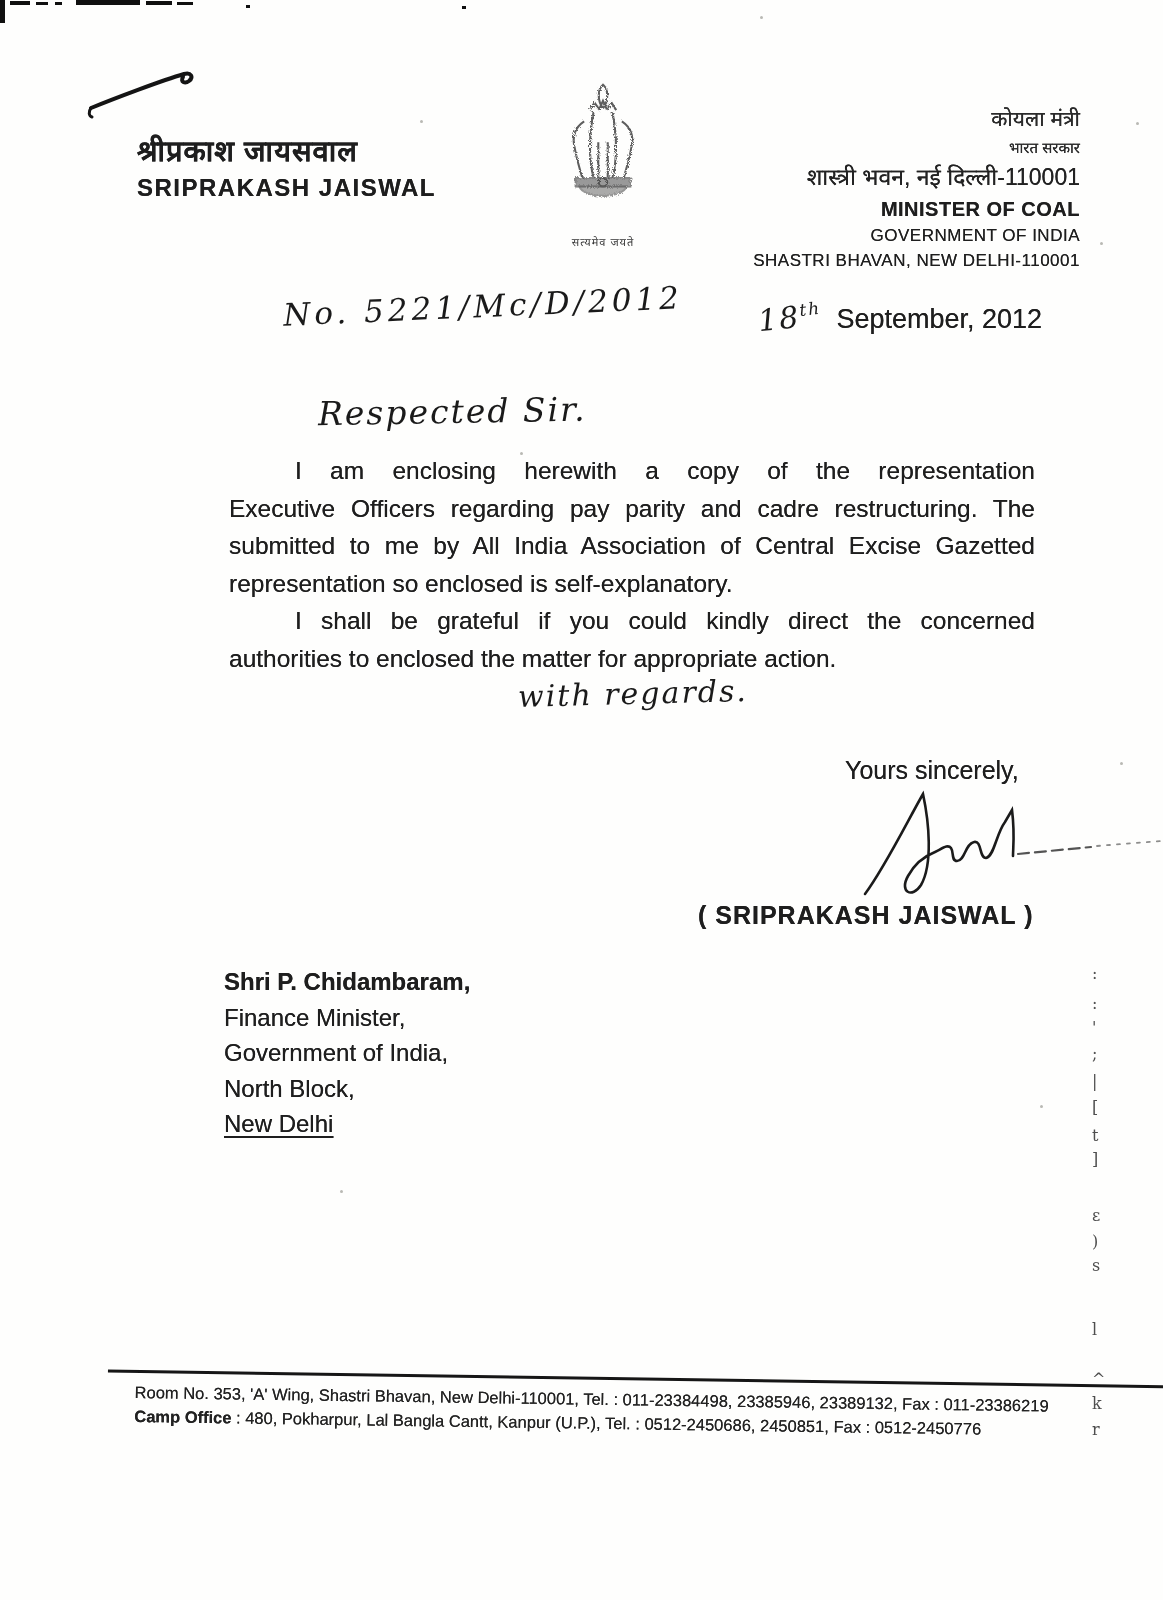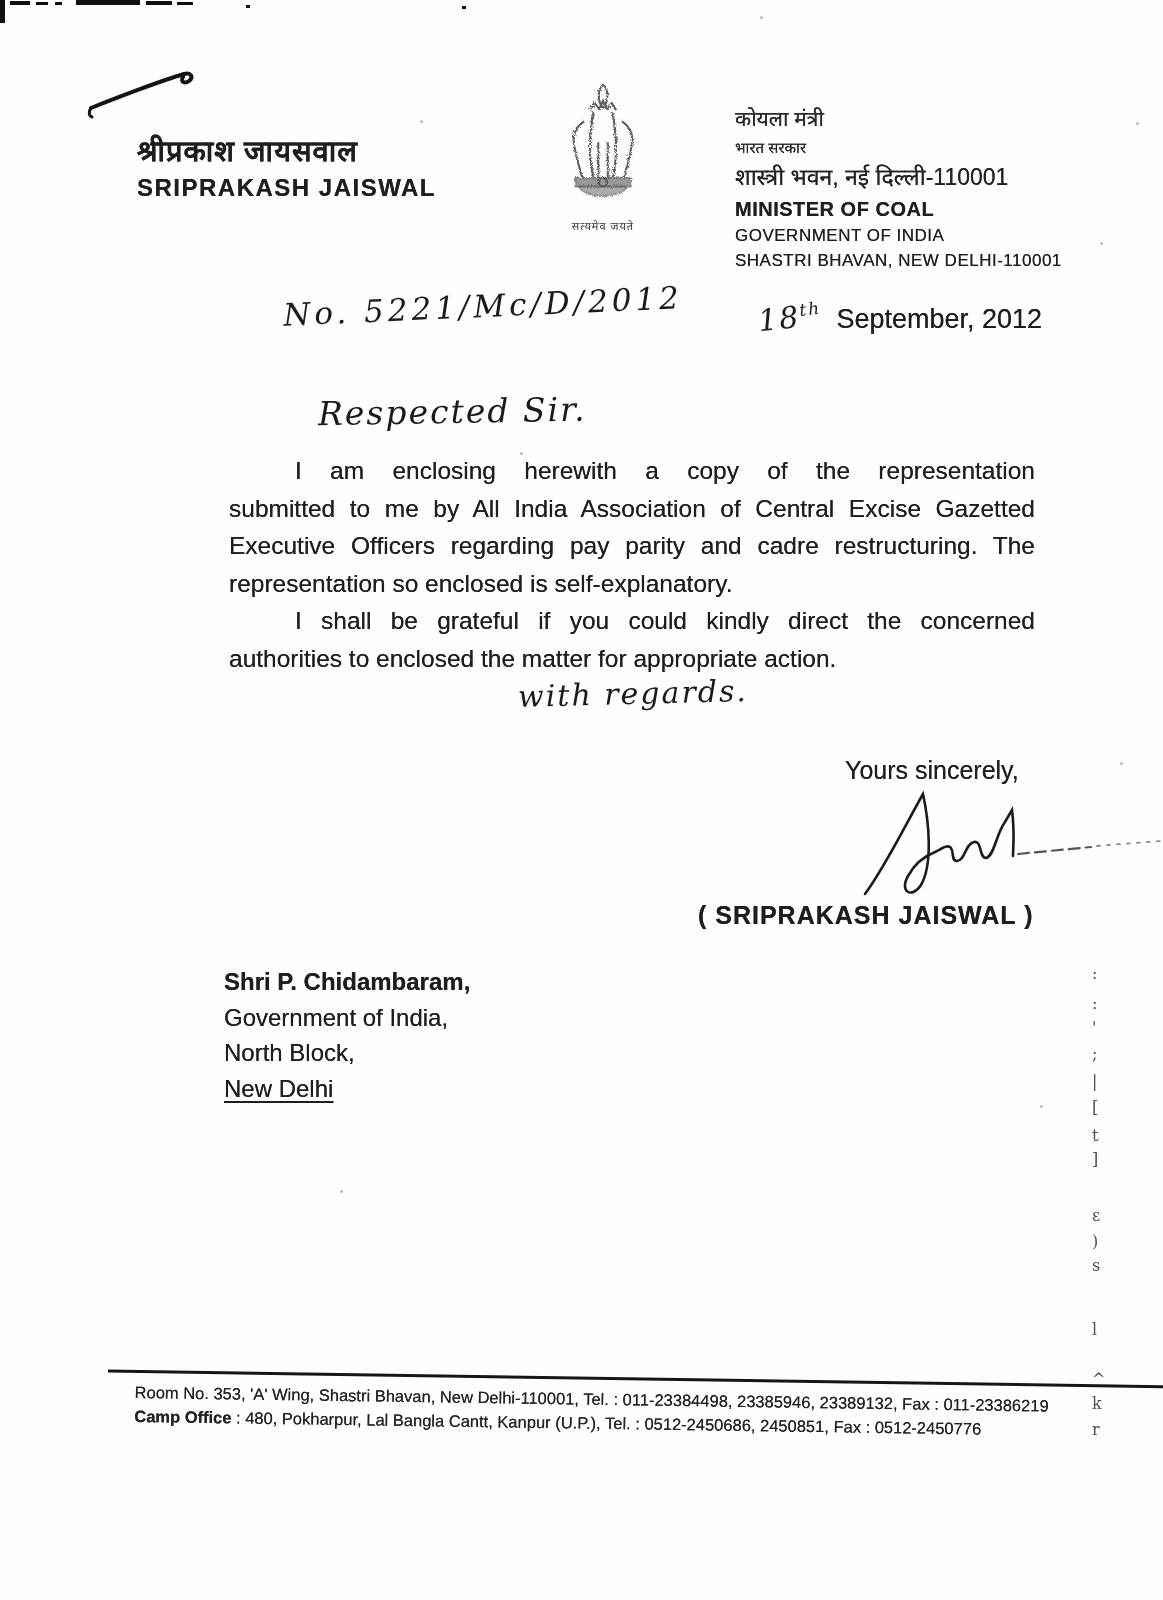--- a/index.html
+++ b/index.html
@@ -15,23 +15,23 @@
   
   .print{ text-shadow:0 0 .45px rgba(20,20,20,.85); }
   .bold{ font-weight:bold; }
 
   
   .sender-block{ position:absolute; left:137px; top:130px; }
   .sender-hindi{ font-size:29px; font-weight:bold; letter-spacing:1px; }
   .sender-eng{ font-size:24px; font-weight:bold; letter-spacing:1.5px; margin-top:5px; }
 
   .emblem-wrap{ position:absolute; left:553px; top:80px; width:100px; text-align:center; }
-  .emblem-caption{ font-size:11px; color:#333; margin-top:2px; letter-spacing:1px;font-family:Liberation Serif, serif; }
-
-  .office-block{ position:absolute; left:735px; top:108px; width:345px; text-align:left; }
+  .emblem-caption{ font-size:11px; color:#333; margin-top:18px; letter-spacing:1px; }
+
+  .office-block{ position:absolute; left:735px; top:108px; width:345px; text-align:right; }
   .office-block div{ line-height:1.0; }
   .o-h1{ font-size:21px; margin-bottom:11px; color:#2a2a2a;}
   .o-h2{ font-size:15px; margin-bottom:11px; color:#2a2a2a;}
   .o-h3{ font-size:23px; margin-bottom:10px; color:#222;}
   .o-e1{ font-size:20px; font-weight:bold; letter-spacing:.5px; margin-bottom:8px;}
   .o-e2{ font-size:17px; letter-spacing:.5px; margin-bottom:8px;}
   .o-e3{ font-size:17px; letter-spacing:.5px;}
 
   
   .hand{ font-family:"DejaVu Serif",serif; font-style:italic; color:#1a1a1a; }
@@ -149,22 +149,22 @@
 
   <div class="dateline">
     <span class="date-day hand"><span>18</span><sup>th</sup></span>
     <span class="date-rest print">September, 2012</span>
   </div>
 
   <div class="salutation hand">Respected Sir.</div>
 
   <div class="para para1 print">
     <div class="line first">I am enclosing  herewith a  copy of the representation</div>
+    <div class="line">Executive Officers regarding pay parity and cadre restructuring.  The</div>
     <div class="line">submitted to me by All India Association of Central Excise Gazetted</div>
-    <div class="line">Executive Officers regarding pay parity and cadre restructuring.  The</div>
     <div class="line last">representation  so enclosed is self-explanatory.</div>
   </div>
 
   <div class="para para2 print">
     <div class="line first">I shall be grateful if you could kindly direct the concerned</div>
     <div class="line last">authorities  to enclosed the matter  for appropriate action.</div>
   </div>
 
   <div class="regards hand">with regards.</div>
 
@@ -185,20 +185,21 @@
                C 160 52, 158 66, 158 74"></path>
       <path d="M163 72 L 236 65" stroke-dasharray="11 6" opacity="0.75" stroke-width="2.2"></path>
       <path d="M242 64 L 306 59" stroke-dasharray="3 7" opacity="0.5" stroke-width="1.8"></path>
     </g>
   </svg>
 
   <div class="signatory print">( SRIPRAKASH JAISWAL )</div>
 
   <div class="recipient print">
     <div class="bold">Shri  P. Chidambaram,</div>
+    <div>Finance Minister,</div>
     <div>Government  of India,</div>
     <div>North Block,</div>
     <div class="u">New Delhi</div>
   </div>
 
   <div class="edge-glyphs">
       <span class="edge-glyph" style="top: 964px;">:</span>
       <span class="edge-glyph" style="top: 994px;">:</span>
       <span class="edge-glyph" style="top: 1018px;">'</span>
       <span class="edge-glyph" style="top: 1044px;">;</span>

